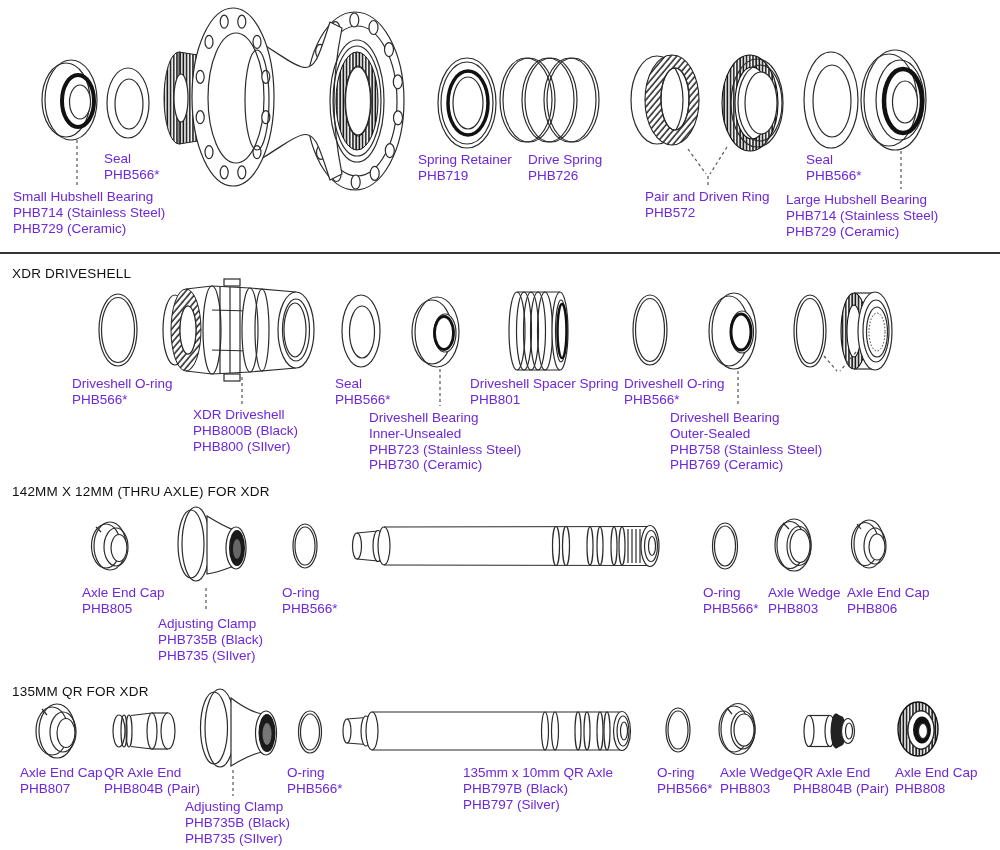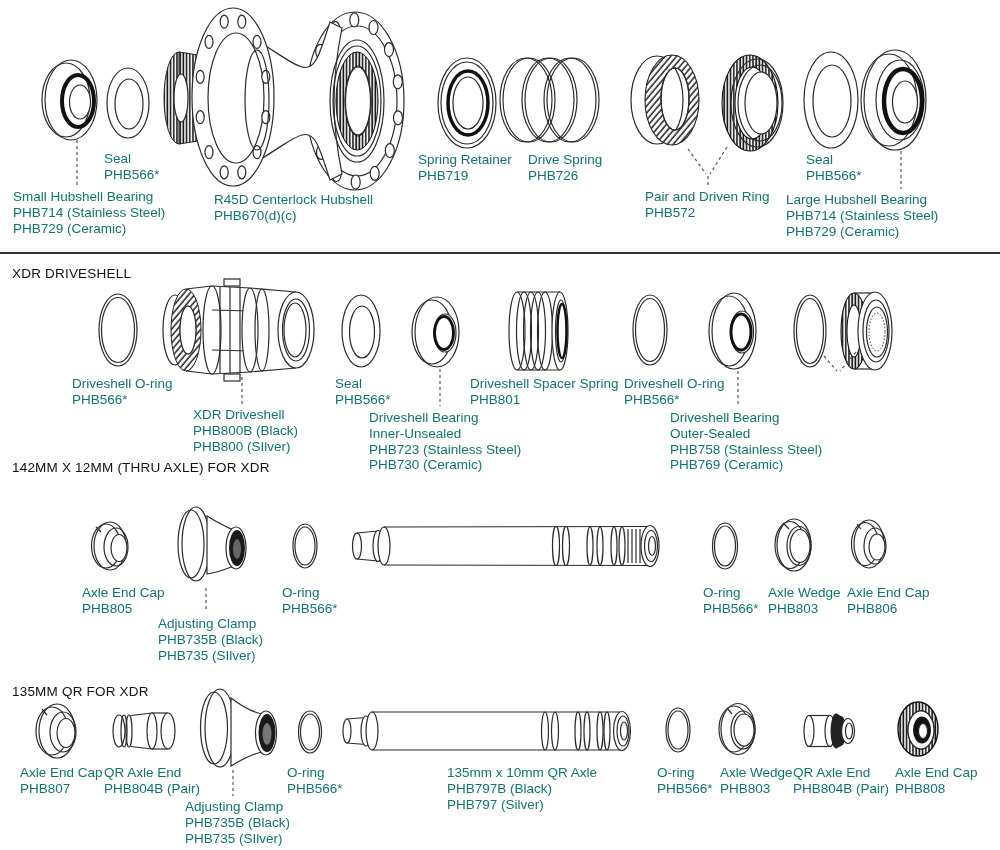--- a/index.html
+++ b/index.html
@@ -1,18 +1,18 @@
 <!DOCTYPE html>
 <html><head>
 <meta charset="utf-8">
 <style>
   html,body{margin:0;padding:0;background:#fff;}
   #page{position:relative;width:1000px;height:850px;background:#fff;overflow:hidden;
         font-family:"Liberation Sans",sans-serif;}
-  .lbl{position:absolute;font-size:13.5px;line-height:1.17;color:#0f766e;
+  .lbl{position:absolute;font-size:13.5px;line-height:1.17;color:#6d28d9;
        white-space:pre-line;letter-spacing:0;}
   .hdr{position:absolute;font-size:13.5px;color:#111;letter-spacing:0.2px;}
   #art{position:absolute;left:0;top:0;}
   .k{fill:none;stroke:#2b2b2b;stroke-width:1.2;}
   .w{fill:#fff;stroke:#2b2b2b;stroke-width:1.2;}
   .d{fill:none;stroke:#111;}
   .t{fill:none;stroke:#555;stroke-width:1.2;stroke-dasharray:3 3;}
 </style>
 </head>
 <body>
@@ -378,30 +378,28 @@
     <path class="t" d="M440,369 L440,406"></path>
     <path class="t" d="M738,371 L738,406"></path>
     <path class="t" d="M824,356 L837,371"></path>
     <path class="t" d="M856,352 L840,371"></path>
     <path class="t" d="M206,588 L206,612"></path>
     <path class="t" d="M233,770 L233,796"></path>
   </g>
 </svg>
 
   <div class="hdr" style="left:12px;top:266px">XDR DRIVESHELL</div>
-  <div class="hdr" style="left:12px;top:460px">142MM X 12MM (THRU AXLE) FOR XDR</div>
+  <div class="hdr" style="left:12px;top:484px">142MM X 12MM (THRU AXLE) FOR XDR</div>
   <div class="hdr" style="left:12px;top:684px">135MM QR FOR XDR</div>
 
   <div class="lbl" style="left:104px;top:151px">Seal
 PHB566*</div>
   <div class="lbl" style="left:13px;top:189px">Small Hubshell Bearing
 PHB714 (Stainless Steel)
 PHB729 (Ceramic)</div>
-  <div class="lbl" style="left:214px;top:192px">R45D Centerlock Hubshell
-PHB670(d)(c)</div>
   <div class="lbl" style="left:418px;top:152px">Spring Retainer
 PHB719</div>
   <div class="lbl" style="left:528px;top:152px">Drive Spring
 PHB726</div>
   <div class="lbl" style="left:645px;top:189px">Pair and Driven Ring
 PHB572</div>
   <div class="lbl" style="left:806px;top:152px">Seal
 PHB566*</div>
   <div class="lbl" style="left:786px;top:192px">Large Hubshell Bearing
 PHB714 (Stainless Steel)
@@ -443,21 +441,21 @@
 
   <div class="lbl" style="left:20px;top:765px">Axle End Cap
 PHB807</div>
   <div class="lbl" style="left:104px;top:765px">QR Axle End
 PHB804B (Pair)</div>
   <div class="lbl" style="left:185px;top:799px">Adjusting Clamp
 PHB735B (Black)
 PHB735 (SIlver)</div>
   <div class="lbl" style="left:287px;top:765px">O-ring
 PHB566*</div>
-  <div class="lbl" style="left:447px;top:765px">135mm x 10mm QR Axle
+  <div class="lbl" style="left:463px;top:765px">135mm x 10mm QR Axle
 PHB797B (Black)
 PHB797 (Silver)</div>
   <div class="lbl" style="left:657px;top:765px">O-ring
 PHB566*</div>
   <div class="lbl" style="left:720px;top:765px">Axle Wedge
 PHB803</div>
   <div class="lbl" style="left:793px;top:765px">QR Axle End
 PHB804B (Pair)</div>
   <div class="lbl" style="left:895px;top:765px">Axle End Cap
 PHB808</div>

